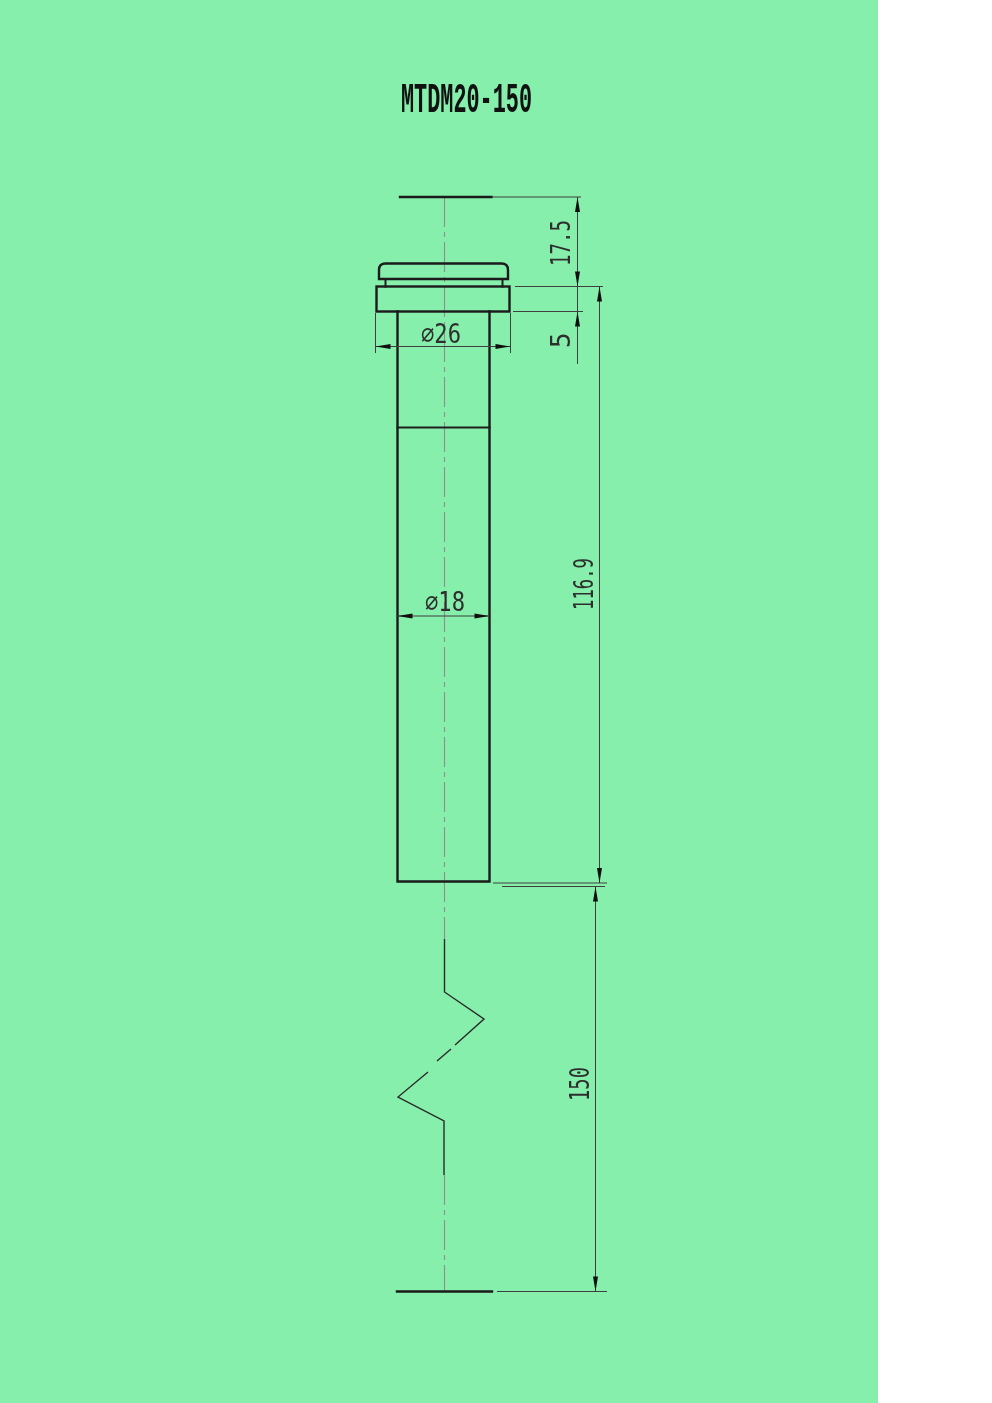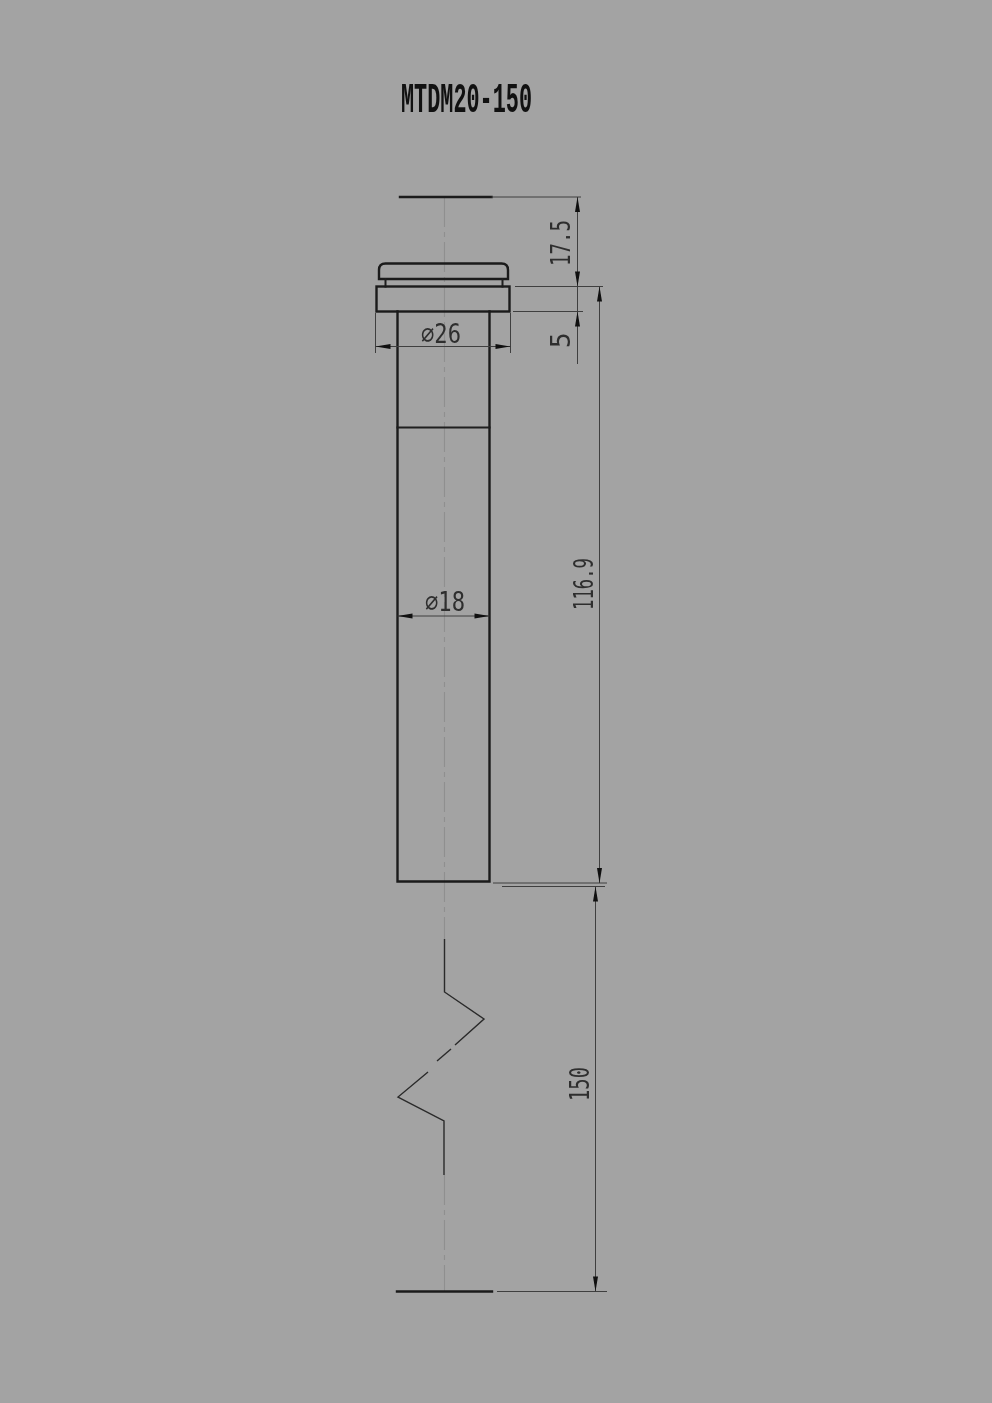--- a/index.html
+++ b/index.html
@@ -1,19 +1,19 @@
 <!DOCTYPE html>
 <html><head>
 <meta charset="utf-8">
 <style>
   html,body{margin:0;padding:0;background:#ffffff;}
   .sheet{
     position:relative;
-    width:992px;height:1403px;
-    background:#a3a3a3;
+    width:878px;height:1403px;
+    background:#86efac;
     overflow:hidden;
     font-family:"DejaVu Sans Mono", monospace;
   }
   svg{position:absolute;left:0;top:0;}
   .outline{stroke:#1b1b1b;stroke-width:2.4;fill:none;stroke-linecap:square;}
   .outline-med{stroke:#1f1f1f;stroke-width:2;fill:none;stroke-linecap:square;}
   .thin{stroke:#3f3f3f;stroke-width:1;fill:none;stroke-linecap:butt;}
   .center{stroke:#8f8f8f;stroke-width:1.1;fill:none;stroke-dasharray:30 5 5 5;}
   .brk{stroke:#2a2a2a;stroke-width:1.4;fill:none;stroke-linejoin:miter;}
   .arrow{fill:#101010;stroke:none;}

